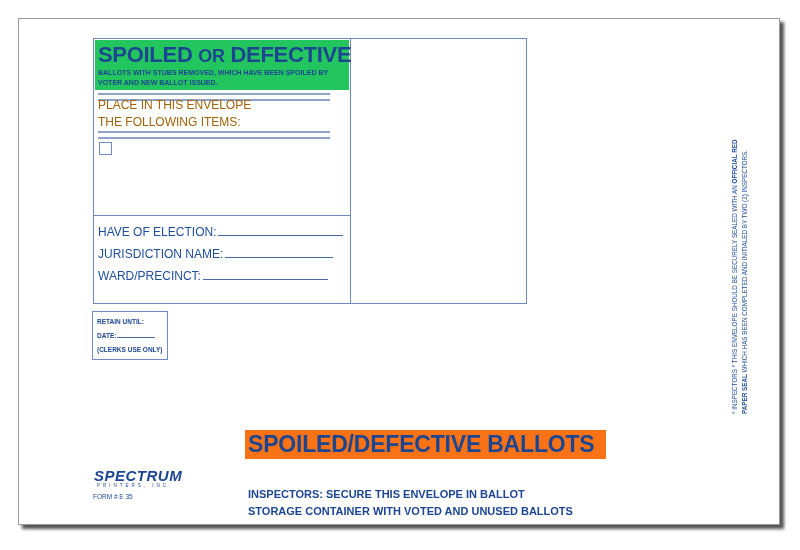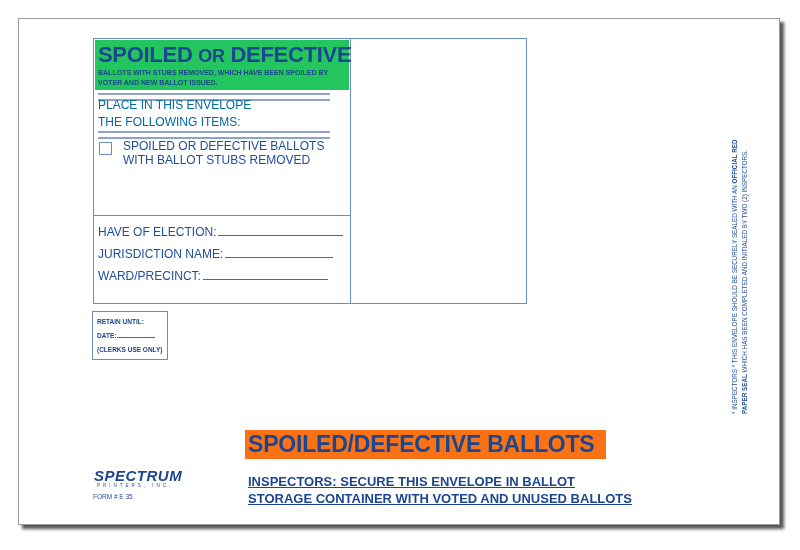--- a/index.html
+++ b/index.html
@@ -7,32 +7,32 @@
        font-family:"Liberation Sans","DejaVu Sans",sans-serif;color:#1f4e9c;}
   .envelope{position:absolute;left:18px;top:18px;width:760px;height:505px;background:#fff;
        border:1px solid #9a9a9a;box-shadow:4px 4px 3px #555;}
   .main-box{position:absolute;left:74px;top:19px;width:432px;height:264px;border:1.5px solid #6f8bc0;}
   .left-col{position:absolute;left:0;top:0;width:256px;height:264px;border-right:1.5px solid #6f8bc0;}
   .hdr{position:absolute;left:1px;top:1px;width:254px;height:50px;background:#22c55e;}
   .hdr-title{position:absolute;left:3px;top:2px;font-weight:bold;font-size:22px;letter-spacing:-0.3px;color:#1c4691;white-space:nowrap;}
   .hdr-title .or{font-size:18px;}
   .hdr-sub{position:absolute;left:3px;top:28px;width:252px;font-weight:bold;font-size:7px;line-height:10px;color:#1c4691;}
   .dbl{position:absolute;left:4px;width:232px;height:4px;border-top:2px solid #8ea3cc;border-bottom:2px solid #8ea3cc;}
-  .place{position:absolute;left:4px;top:58px;font-size:12px;line-height:17px;color:#0369a1;}
+  .place{position:absolute;left:4px;top:58px;font-size:12px;line-height:17px;color:#a16207;}
   .cb{position:absolute;left:5px;top:103px;width:11px;height:11px;border:1px solid #6f8bc0;background:#fff;}
   .cb-label{position:absolute;left:29px;top:100px;font-size:12px;line-height:14px;color:#1f4e9c;}
   .divider{position:absolute;left:0;top:176px;width:256px;border-top:1.5px solid #6f8bc0;}
   .field{position:absolute;left:4px;font-size:12px;color:#1f4e9c;white-space:nowrap;display:flex;align-items:flex-end;}
   .line{display:inline-block;border-bottom:1px solid #4a6aa8;height:1px;margin-left:2px;margin-bottom:3px;}
   .right-col{position:absolute;left:257px;top:0;width:175px;height:264px;}
   .retain{position:absolute;left:73px;top:292px;width:74px;height:47px;border:1px solid #6f8bc0;font-weight:bold;font-size:6.5px;color:#1c4691;}
   .retain div{position:absolute;left:4px;white-space:nowrap;}
   .big-title{position:absolute;left:226px;top:411px;width:361px;height:29px;background:#f97316;}
   .big-title span{position:absolute;left:3px;top:1px;font-weight:bold;font-size:23px;color:#1c4691;white-space:nowrap;letter-spacing:-0.2px;}
-  .instr{position:absolute;left:229px;top:454px;font-weight:bold;font-size:13px;line-height:17px;color:#1c4691;white-space:nowrap;text-decoration:underline;}
+  .instr{position:absolute;left:229px;top:467px;font-weight:bold;font-size:11px;line-height:17px;color:#1c4691;white-space:nowrap;}
   .logo{position:absolute;left:75px;top:448px;font-weight:bold;font-style:italic;font-size:15px;color:#1c4691;letter-spacing:0.5px;}
   .logo-sub{position:absolute;left:78px;top:464px;font-size:4.5px;letter-spacing:3px;color:#1c4691;}
   .formno{position:absolute;left:74px;top:474px;font-size:6.5px;color:#1f4e9c;}
   .vert{position:absolute;left:711px;top:395px;width:290px;transform-origin:0 0;transform:rotate(-90deg);
         font-size:6.3px;line-height:10px;color:#1f4e9c;white-space:nowrap;}
   .vert b{font-weight:bold;}
 </style>
 </head>
 <body>
 
@@ -44,24 +44,20 @@
         <div class="hdr-title"><span>SPOILED </span><span class="or">OR</span><span> DEFECTIVE</span></div>
         <div class="hdr-sub">BALLOTS WITH STUBS REMOVED, WHICH HAVE BEEN SPOILED BY VOTER AND NEW BALLOT ISSUED.</div>
       </div>
       <div class="dbl" style="top:54px"></div>
       <div class="place">
         <div>PLACE IN THIS ENVELOPE</div>
         <div>THE FOLLOWING ITEMS:</div>
       </div>
       <div class="dbl" style="top:92px"></div>
       <div class="cb"></div>
-      <div class="cb-label">
-        <div>SPOILED OR DEFECTIVE BALLOTS</div>
-        <div>WITH BALLOT STUBS REMOVED</div>
-      </div>
       <div class="divider"></div>
 
       <div class="field" style="top:186px">
         <span>HAVE OF ELECTION:</span>
           <span class="line" style="width:125px"></span>
       </div>
       <div class="field" style="top:230px">
         <span>WARD/PRECINCT:</span>
           <span class="line" style="width:125px"></span>
       </div>

